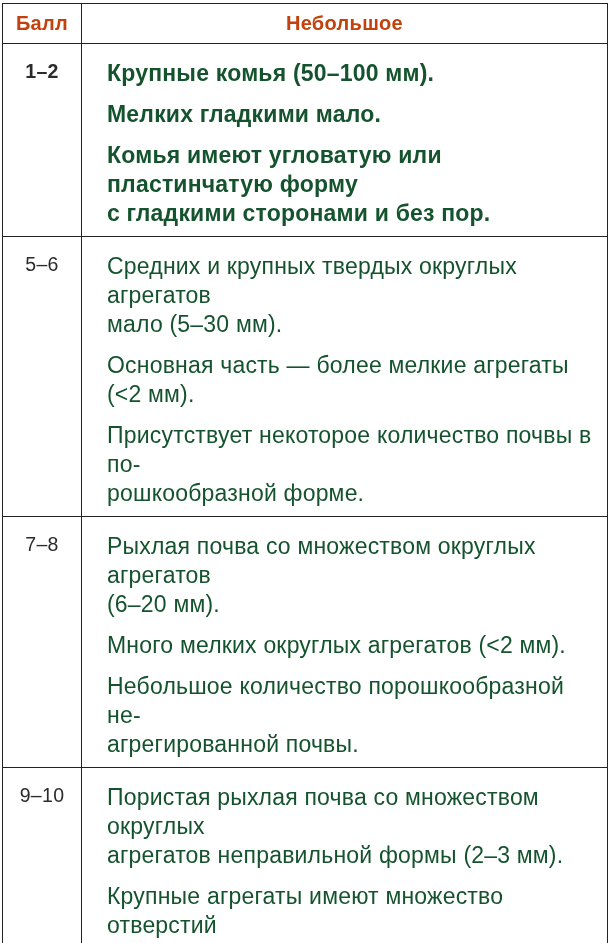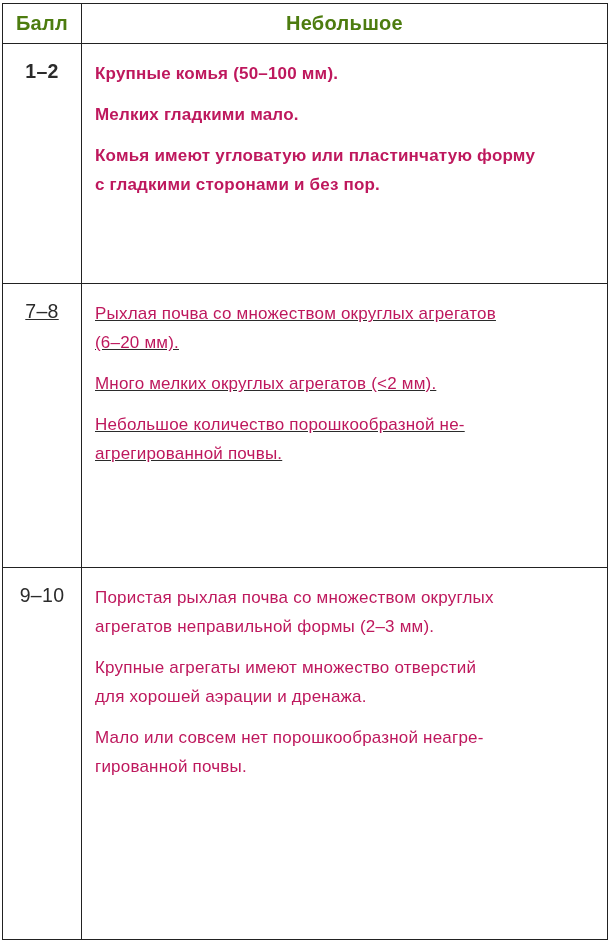--- a/index.html
+++ b/index.html
@@ -30,48 +30,48 @@
   col.c-score { width: 79px; }
   col.c-desc  { width: 526px; }
 
   thead th {
     font-size: 20px;
     font-weight: bold;
     text-align: center;
     vertical-align: middle;
     padding: 8px 4px;
     letter-spacing: 0.3px;
-    color: #4d7c0f;
+    color: #c2410c;
   }
   thead tr { height: 40px; }
 
   td.score-cell {
     text-align: center;
     font-size: 19.5px;
     padding-top: 16px;
     letter-spacing: 0.3px;
     color: #2b2b2b;
   }
   td.desc-cell {
     padding: 15px 8px 8px 13px;
   }
   .desc-cell p {
-    margin: 0 0 12px 0;
-    font-size: 17px;
+    margin: 0 0 12px 12px;
+    font-size: 23px;
     line-height: 29px;
     letter-spacing: 0.2px;
     white-space: pre-line;
-    color: #be185d;
+    color: #14532d;
   }
   .desc-cell p:last-child { margin-bottom: 0; }
 
   tbody tr.row-1 { height: 148px; font-weight: bold; }
   tbody tr.row-2 { height: 160px; }
   tbody tr.row-3 { height: 168px; }
-  tbody tr.row-4 { height: 167px; text-decoration: underline; }
+  tbody tr.row-4 { height: 167px; }
   tbody tr.row-5 { height: 254px; }
 </style>
 </head>
 <body>
 
 <table class="score-table">
   <colgroup>
     <col class="c-score">
     <col class="c-desc">
   </colgroup>
@@ -82,20 +82,30 @@
     </tr>
   </thead>
   <tbody>
     <tr class="row-1">
       <td class="score-cell">1–2</td>
       <td class="desc-cell">
         <p>Крупные комья (50–100 мм).</p>
         <p>Мелких гладкими мало.</p>
         <p>Комья имеют угловатую или пластинчатую форму
 с гладкими сторонами и без пор.</p>
+      </td>
+    </tr>
+    <tr class="row-3">
+      <td class="score-cell">5–6</td>
+      <td class="desc-cell">
+        <p>Средних и крупных твердых округлых агрегатов
+мало (5–30 мм).</p>
+        <p>Основная часть — более мелкие агрегаты (&lt;2 мм).</p>
+        <p>Присутствует некоторое количество почвы в по-
+рошкообразной форме.</p>
       </td>
     </tr>
     <tr class="row-4">
       <td class="score-cell">7–8</td>
       <td class="desc-cell">
         <p>Рыхлая почва со множеством округлых агрегатов
 (6–20 мм).</p>
         <p>Много мелких округлых агрегатов (&lt;2 мм).</p>
         <p>Небольшое количество порошкообразной не-
 агрегированной почвы.</p>

